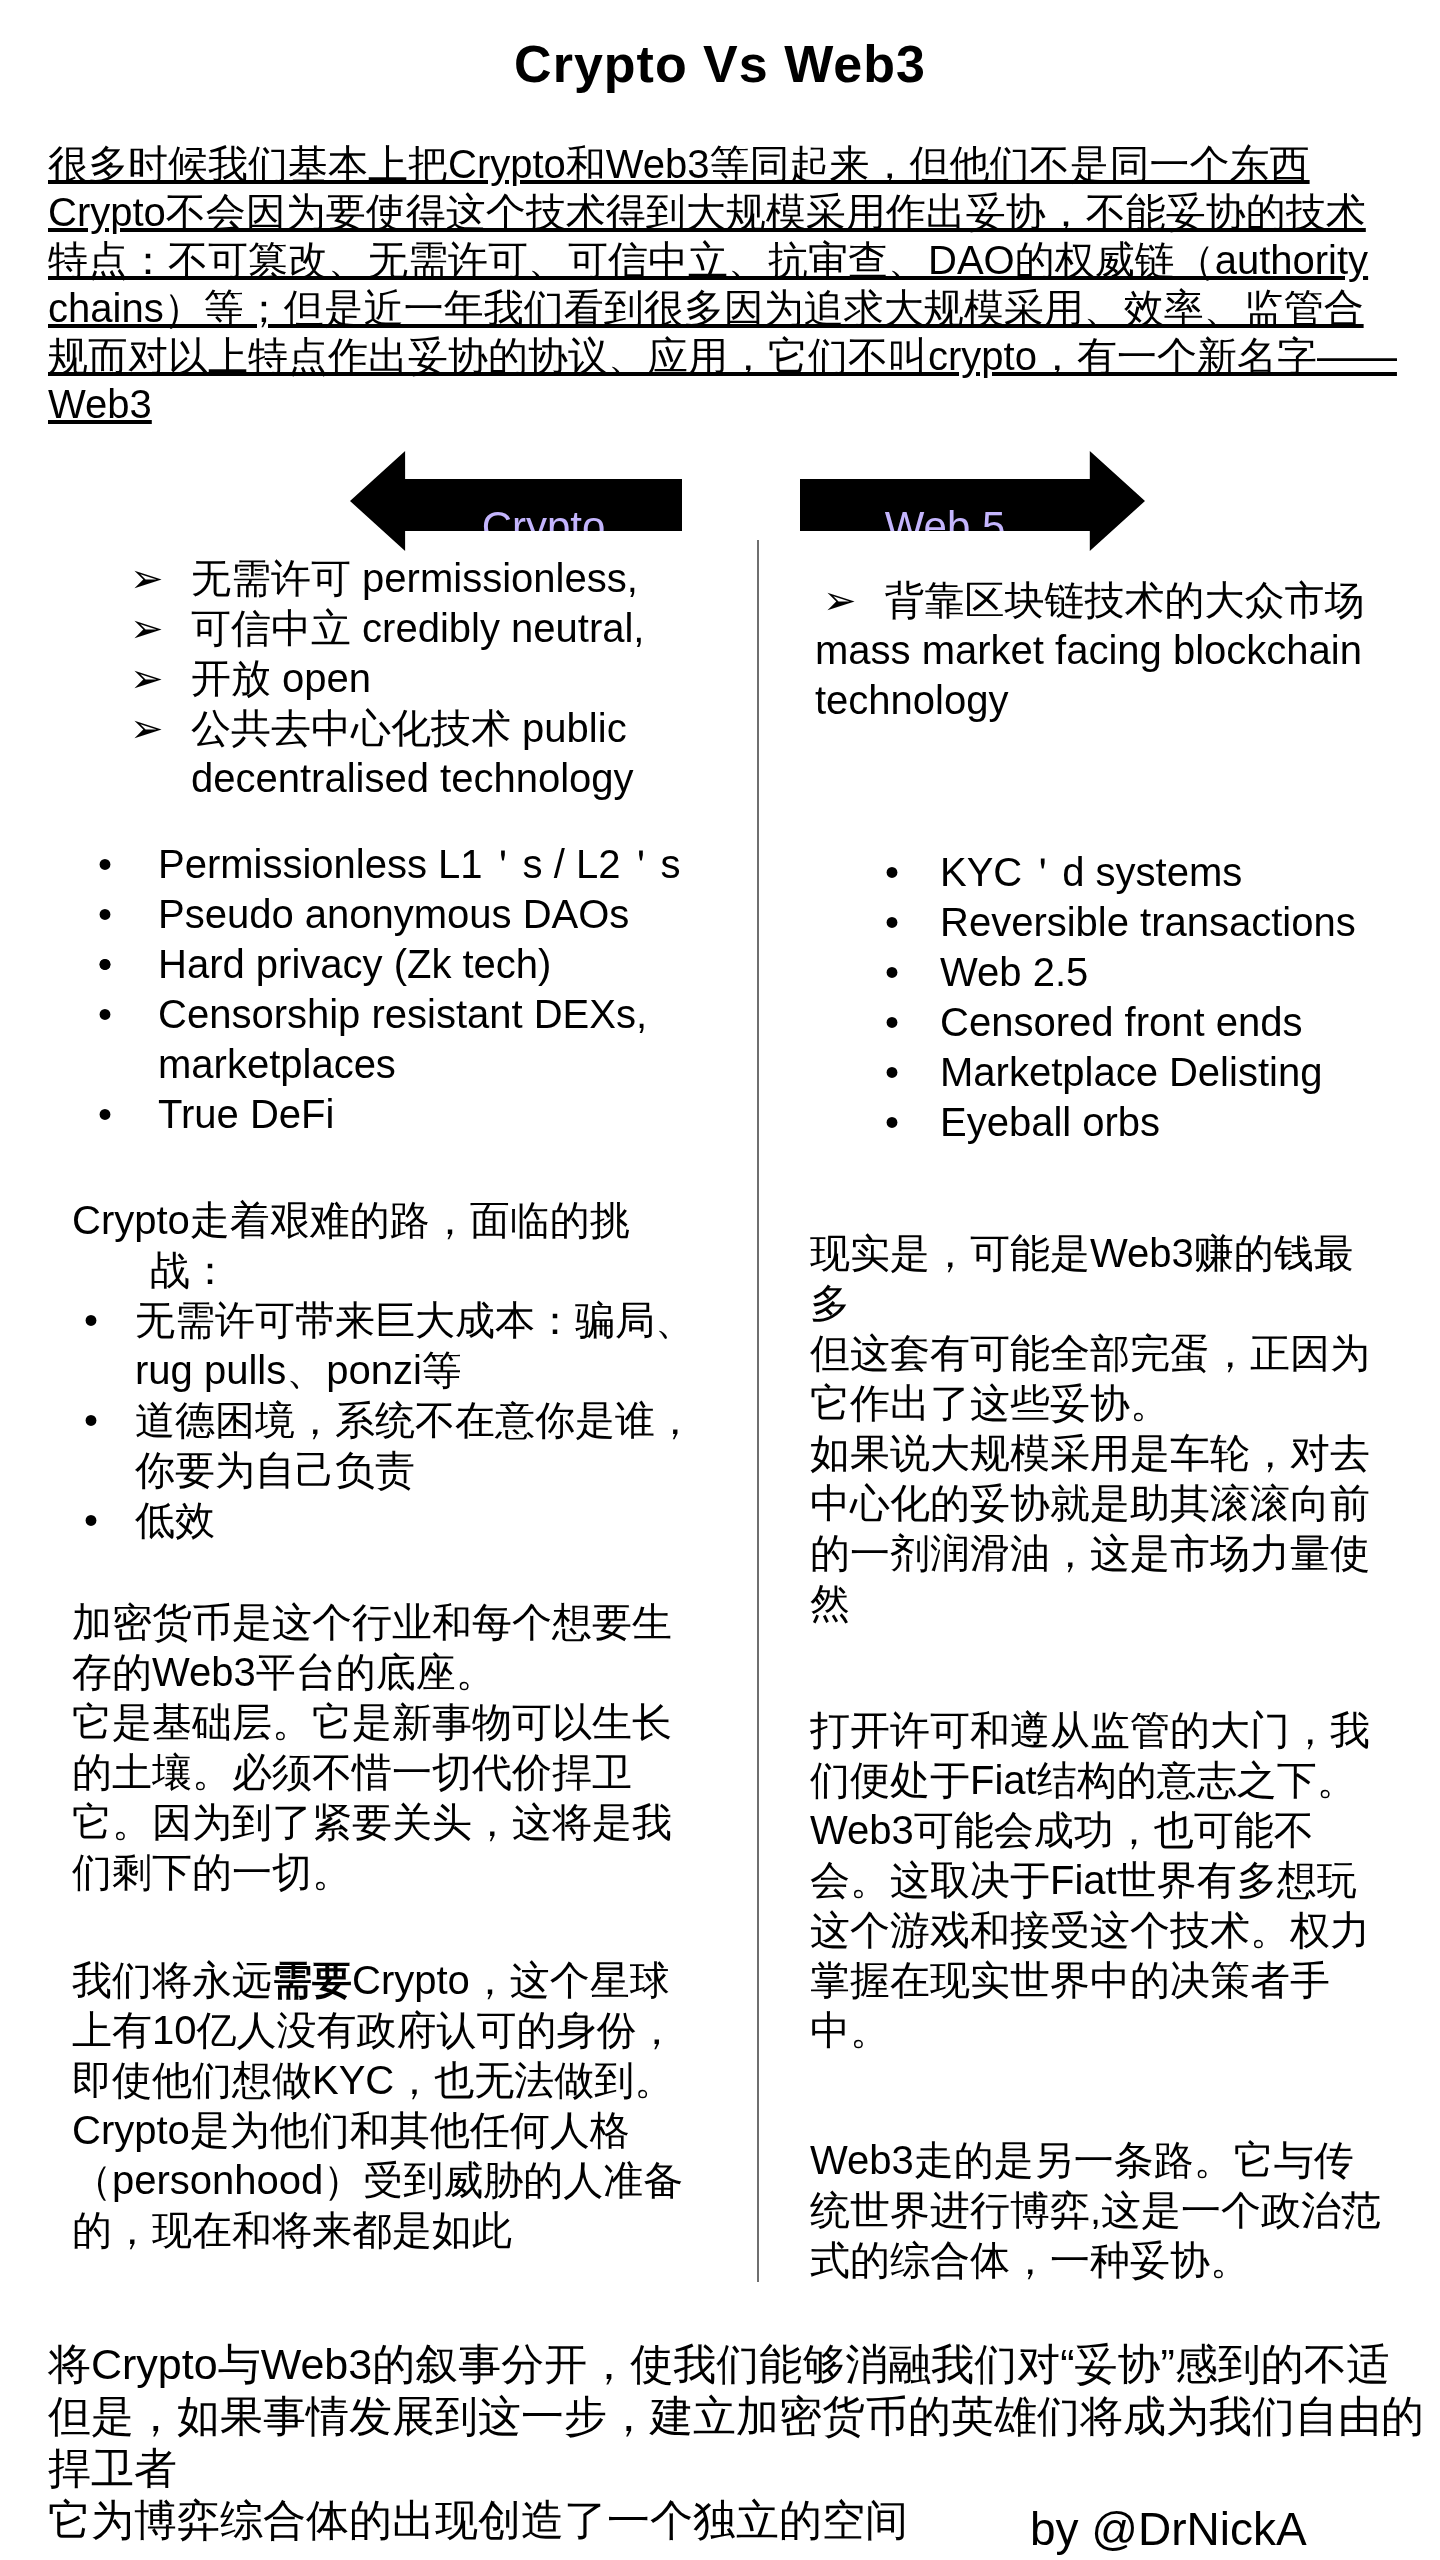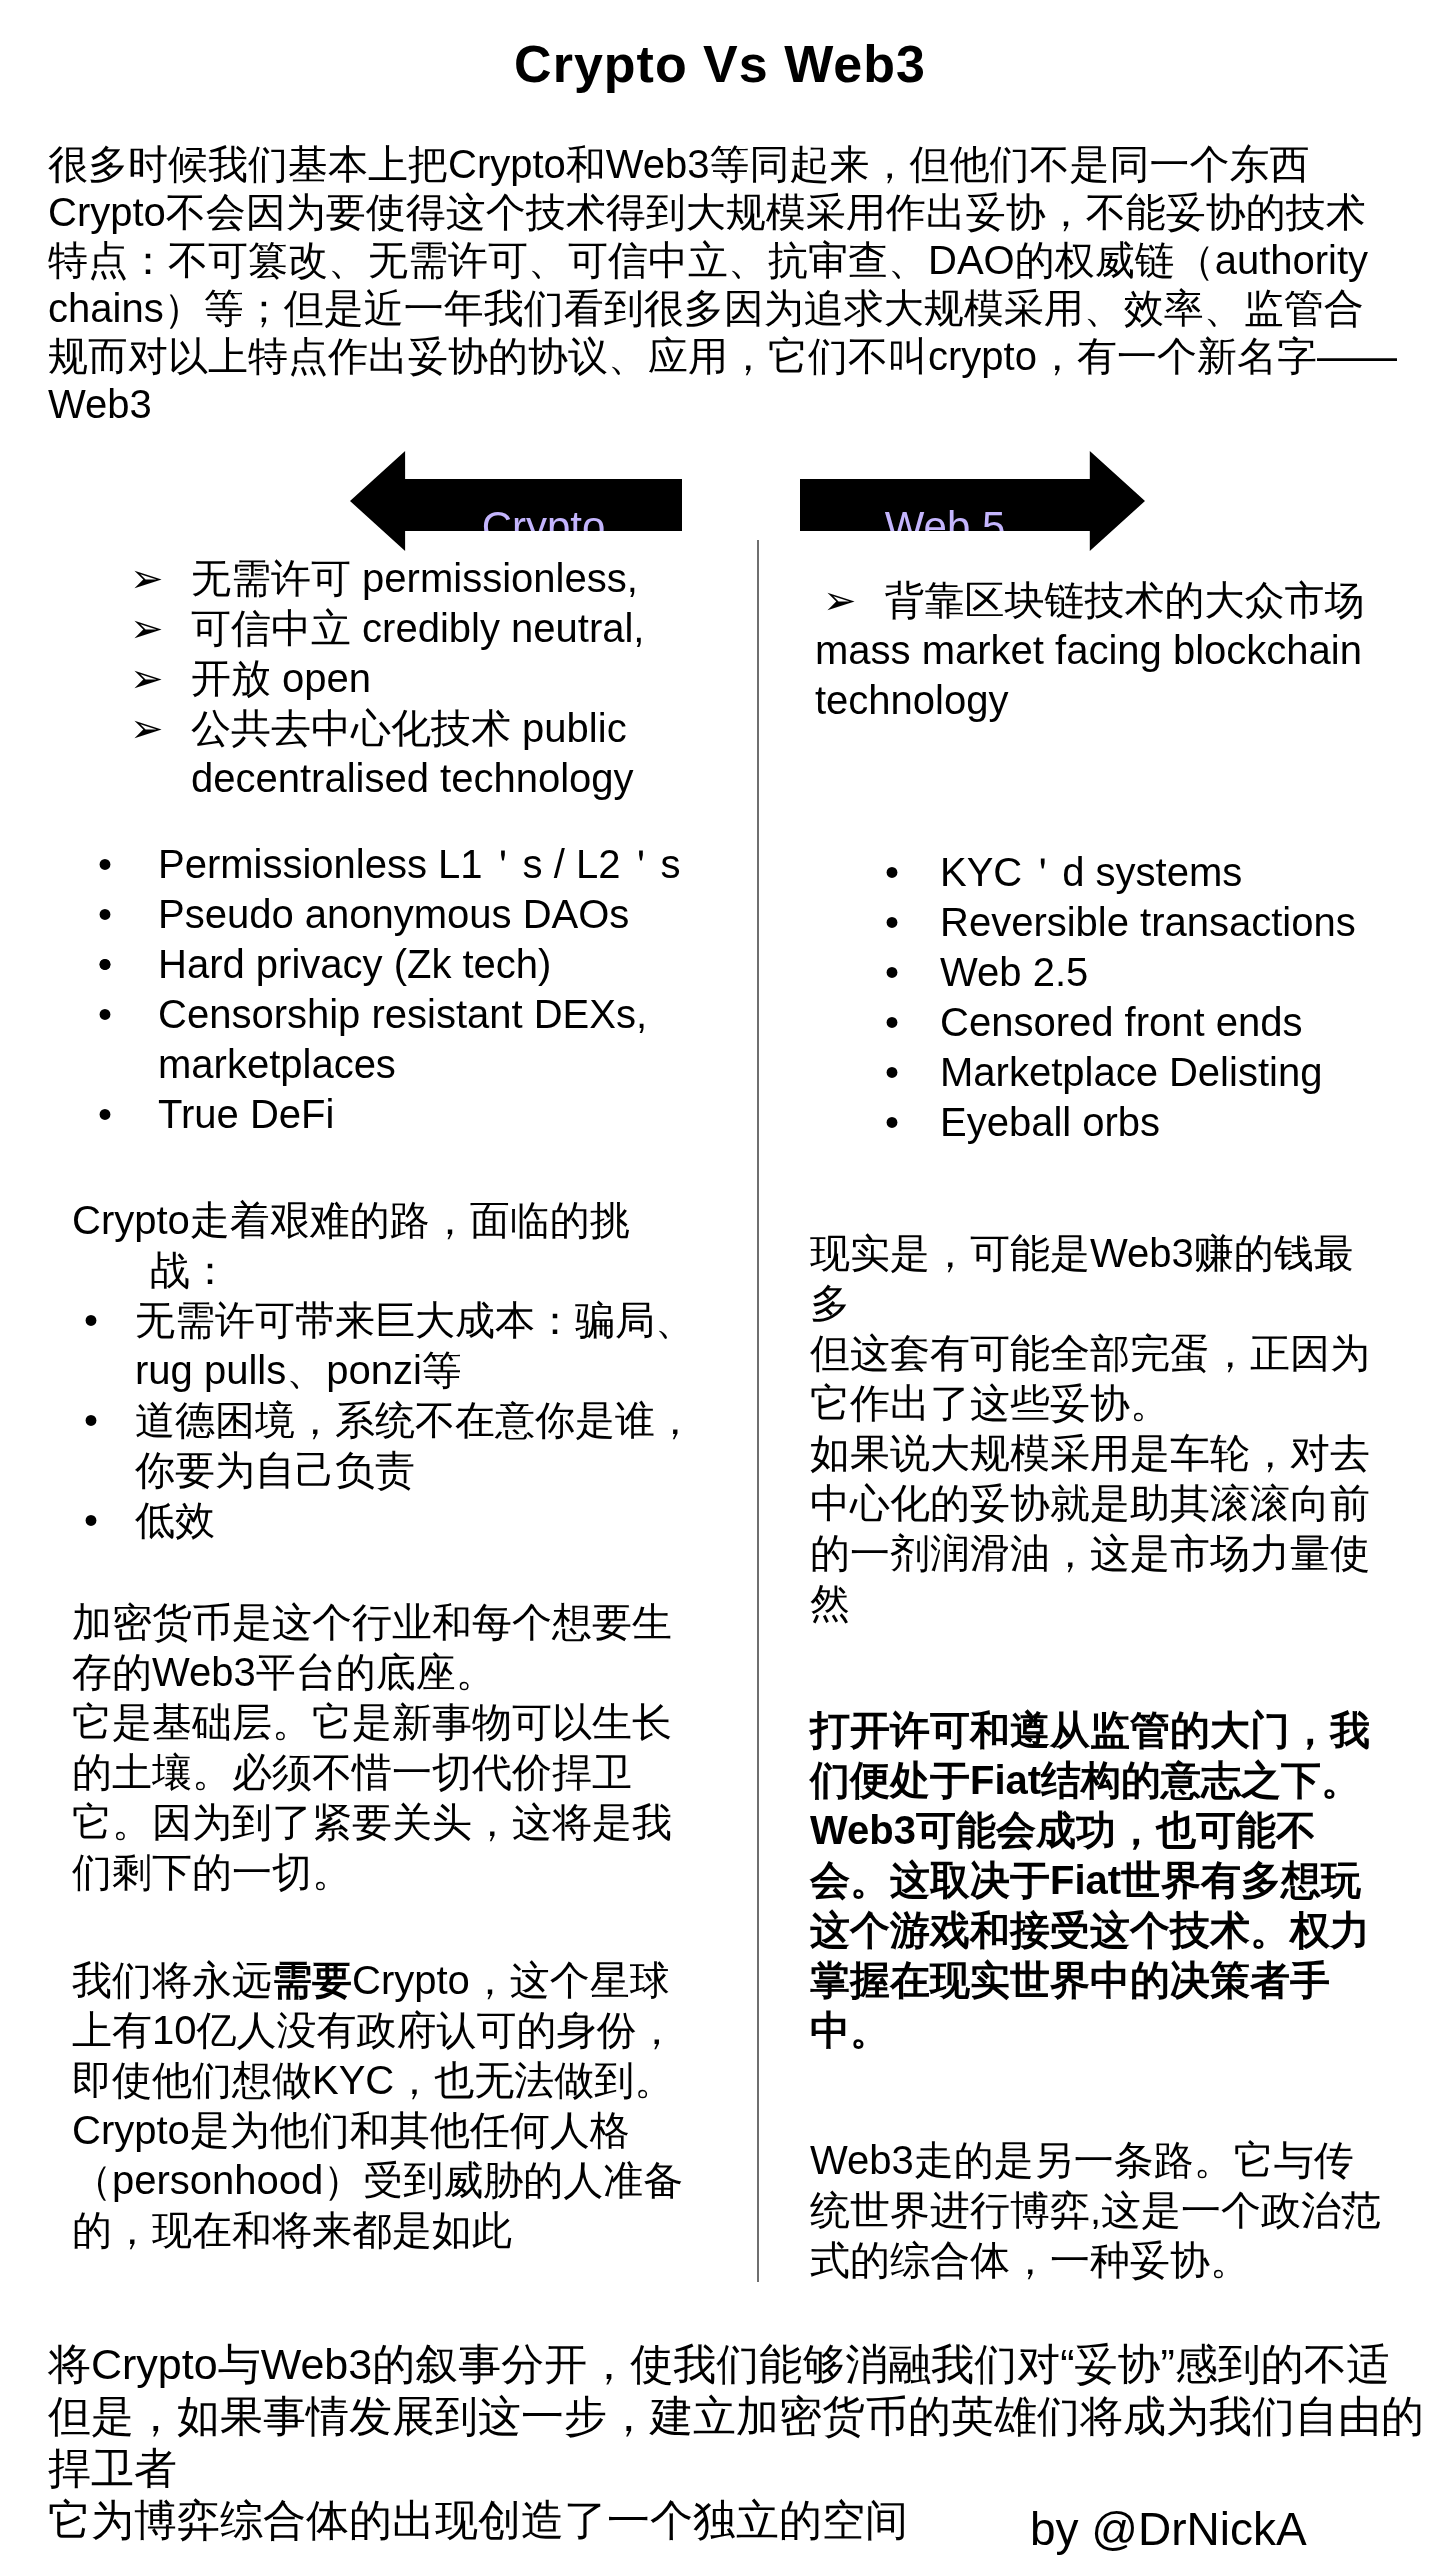--- a/index.html
+++ b/index.html
@@ -8,21 +8,21 @@
     position:relative; width:1440px; height:2560px; overflow:hidden;
     background:#ffffff; color:#000000;
     font-family:"Liberation Sans","DejaVu Sans",sans-serif;
   }
   .title {
     position:absolute; top:34px; left:0; width:100%;
     text-align:center; font-size:52px; font-weight:bold; letter-spacing:1px;
   }
   .intro {
     position:absolute; top:140px; left:48px; width:1354px;
-    font-size:40px; line-height:48px;
+    font-size:40px; line-height:48px;text-decoration:underline;
   }
   .arrow {
     position:absolute; top:451px; height:100px; background:#000000;
     color:#c4b5fd; font-weight:normal; font-size:42px;
     display:flex; align-items:flex-end; justify-content:center;
   }
   .arrow-left {
     left:350px; width:332px; padding-left:55px; padding-top:4px;
     clip-path:polygon(0 50%, 16.6% 0, 16.6% 28%, 100% 28%, 100% 80%, 16.6% 80%, 16.6% 100%);
   }
@@ -49,21 +49,21 @@
   .challenge-list li { position:relative; padding-left:75px; max-width:665px; }
   .challenge-list .bullet { position:absolute; left:24px; top:0; }
   .para { display:block; }
   .para .blk { display:block; }
   .p-base { margin-top:52px; padding-left:12px; max-width:634px; }
   .p-need { margin-top:58px; padding-left:12px; max-width:634px; }
   .p-need b { font-weight:bold; }
   .web3-def { margin-top:30px; padding-left:15px; text-indent:8px; max-width:600px; }
   .web3-def .bullet { margin-right:28px; }
   .p-reality { margin-top:81px; padding-left:10px; max-width:590px; }
-  .p-fiat    { margin-top:77px; padding-left:10px; max-width:590px;font-weight:bold; }
+  .p-fiat    { margin-top:77px; padding-left:10px; max-width:590px; }
   .p-path    { margin-top:80px; padding-left:10px; max-width:590px; }
   .footer {
     position:absolute; top:2338px; left:48px; width:1392px;
     font-size:43px; line-height:52px;
   }
   .credit { position:absolute; left:1030px; top:2502px; font-size:46px; }
 </style>
 </head>
 <body>
 

